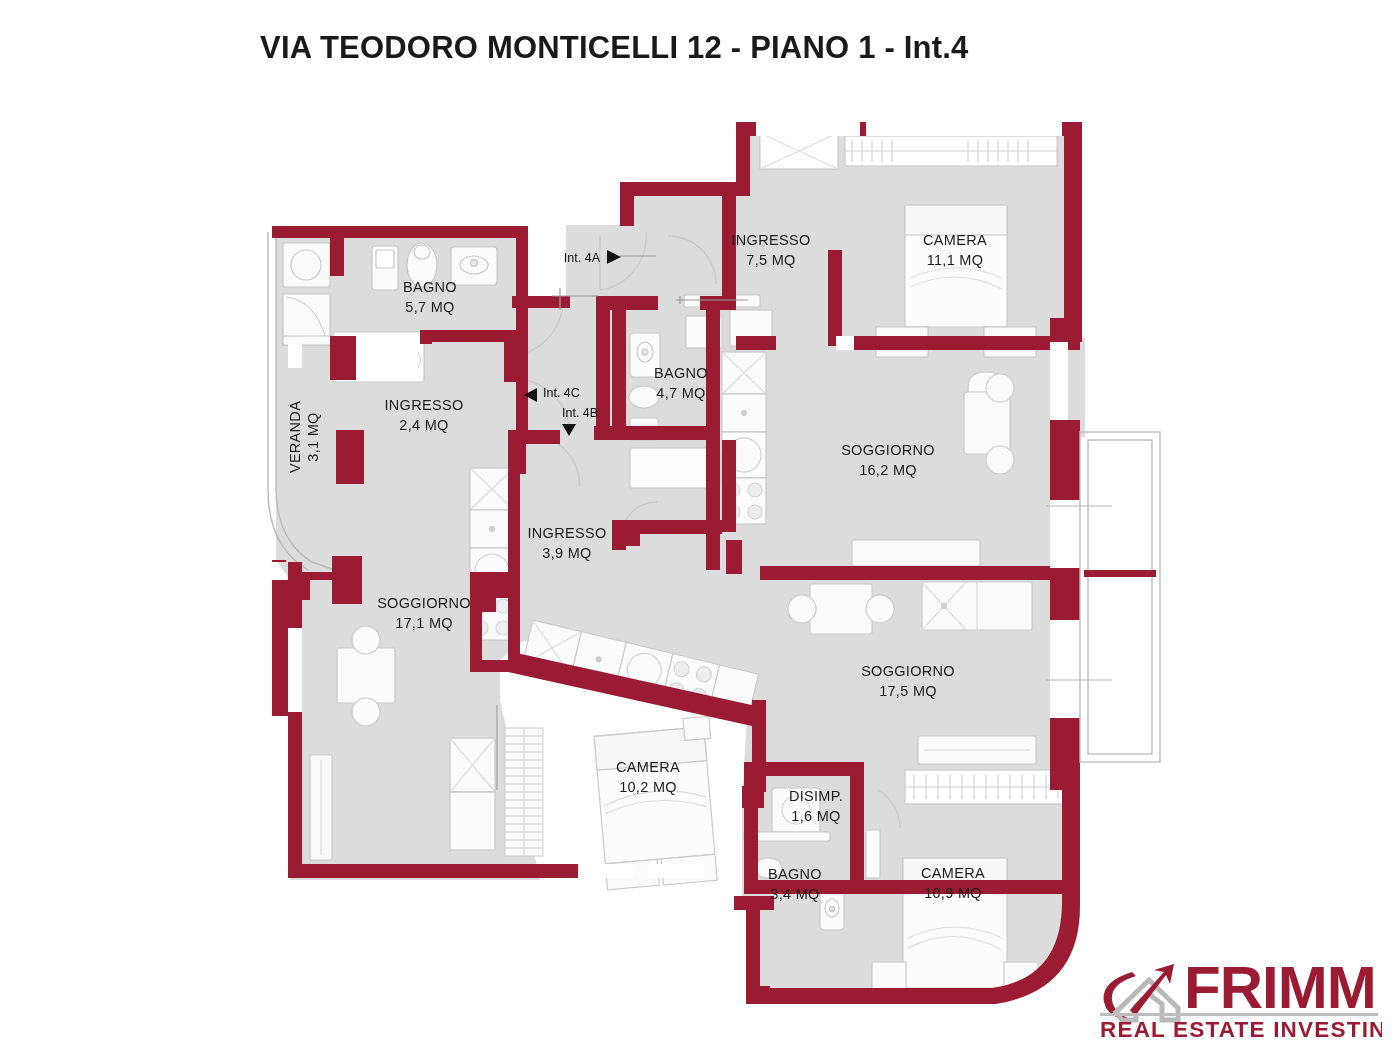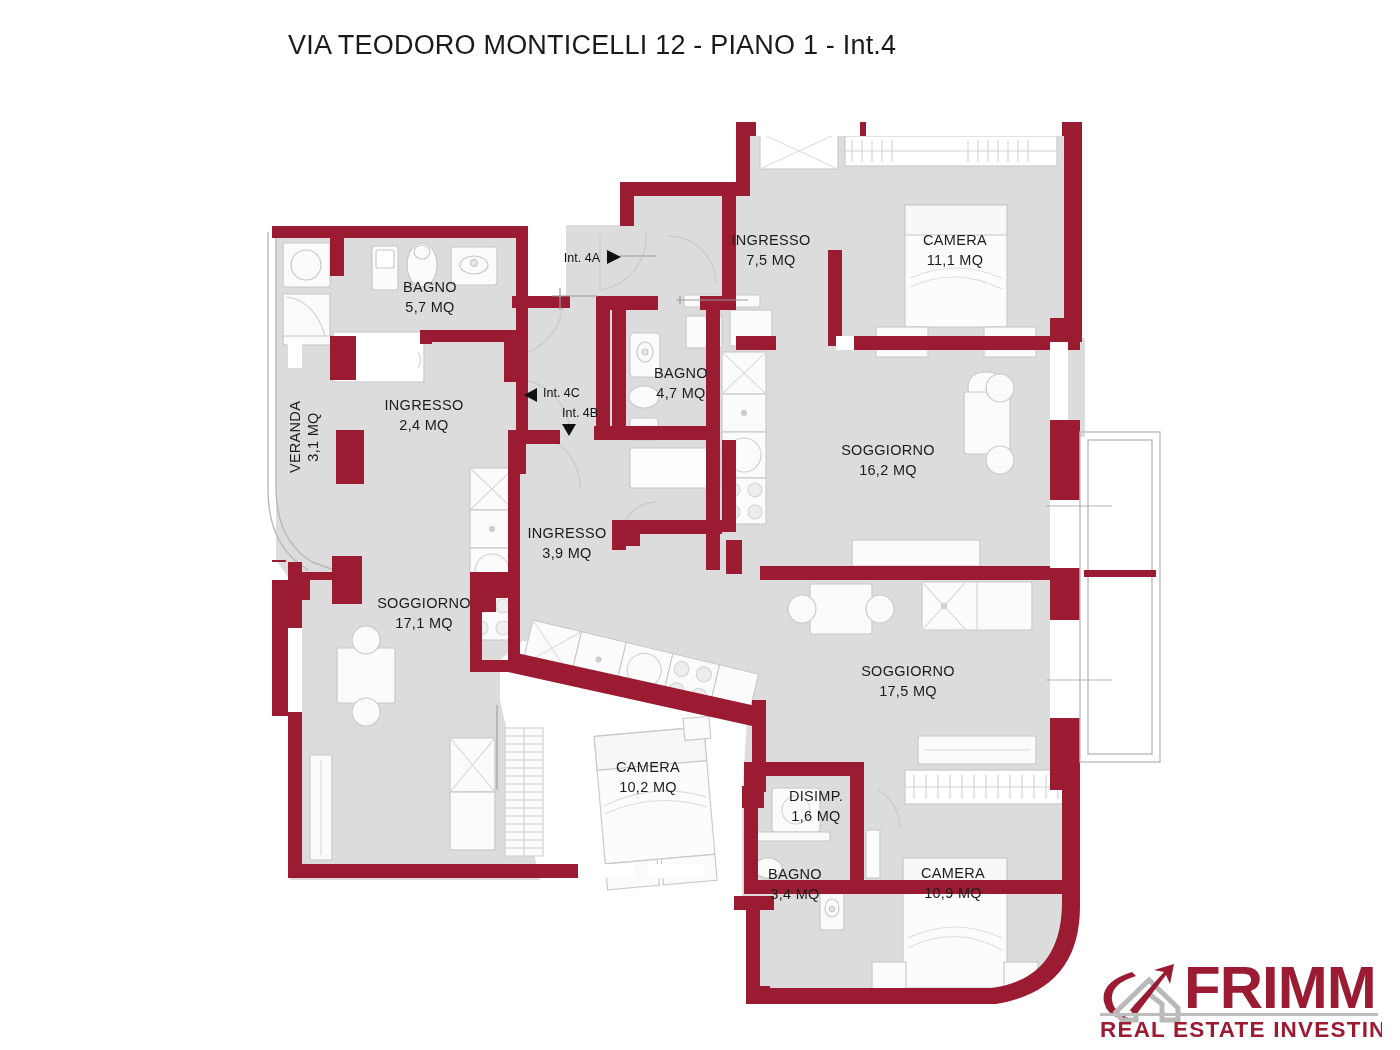--- a/index.html
+++ b/index.html
@@ -4,22 +4,22 @@
 <title>Floor Plan</title>
 <style>
   html,body{margin:0;padding:0;background:#ffffff;}
   body{
     width:1400px;height:1050px;overflow:hidden;
     font-family:"Liberation Sans", sans-serif;
     position:relative;
   }
   #page-title{
     position:absolute;left:260px;top:30px;
-    font-size:27px;font-weight:400;color:#1a1a1a;
-    letter-spacing:0.2px;white-space:nowrap;margin-left:28px;
+    font-size:31px;font-weight:700;color:#1a1a1a;
+    letter-spacing:0.2px;white-space:nowrap;
   }
   #plan-wrap{position:absolute;left:0;top:0;width:1400px;height:1050px;}
   svg#plan{display:block;width:1400px;height:1050px;}
 
   
   #brand-logo{
     position:absolute;right:18px;bottom:8px;
     width:290px;height:92px;
   }
   .logo-word{

